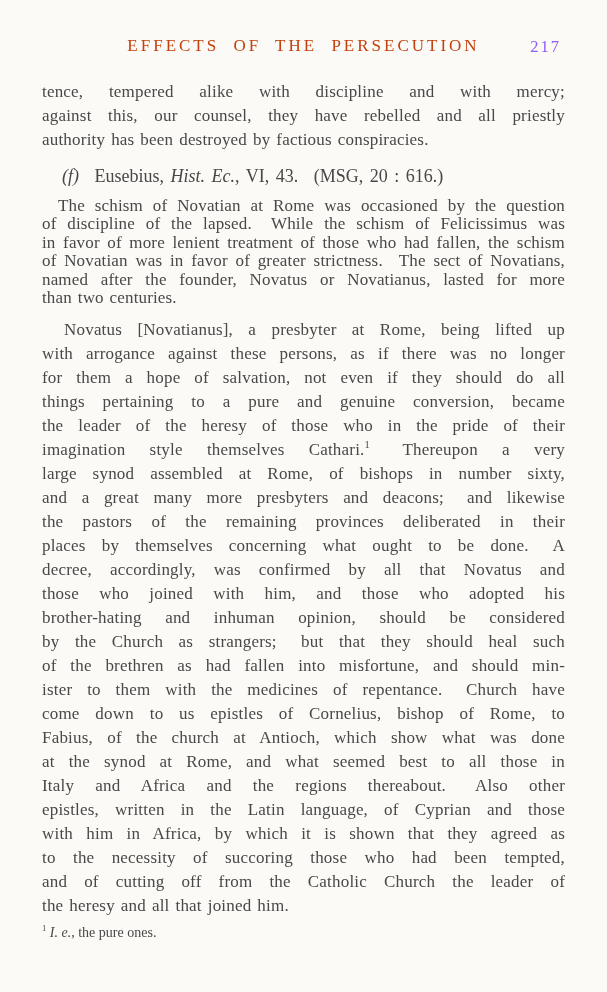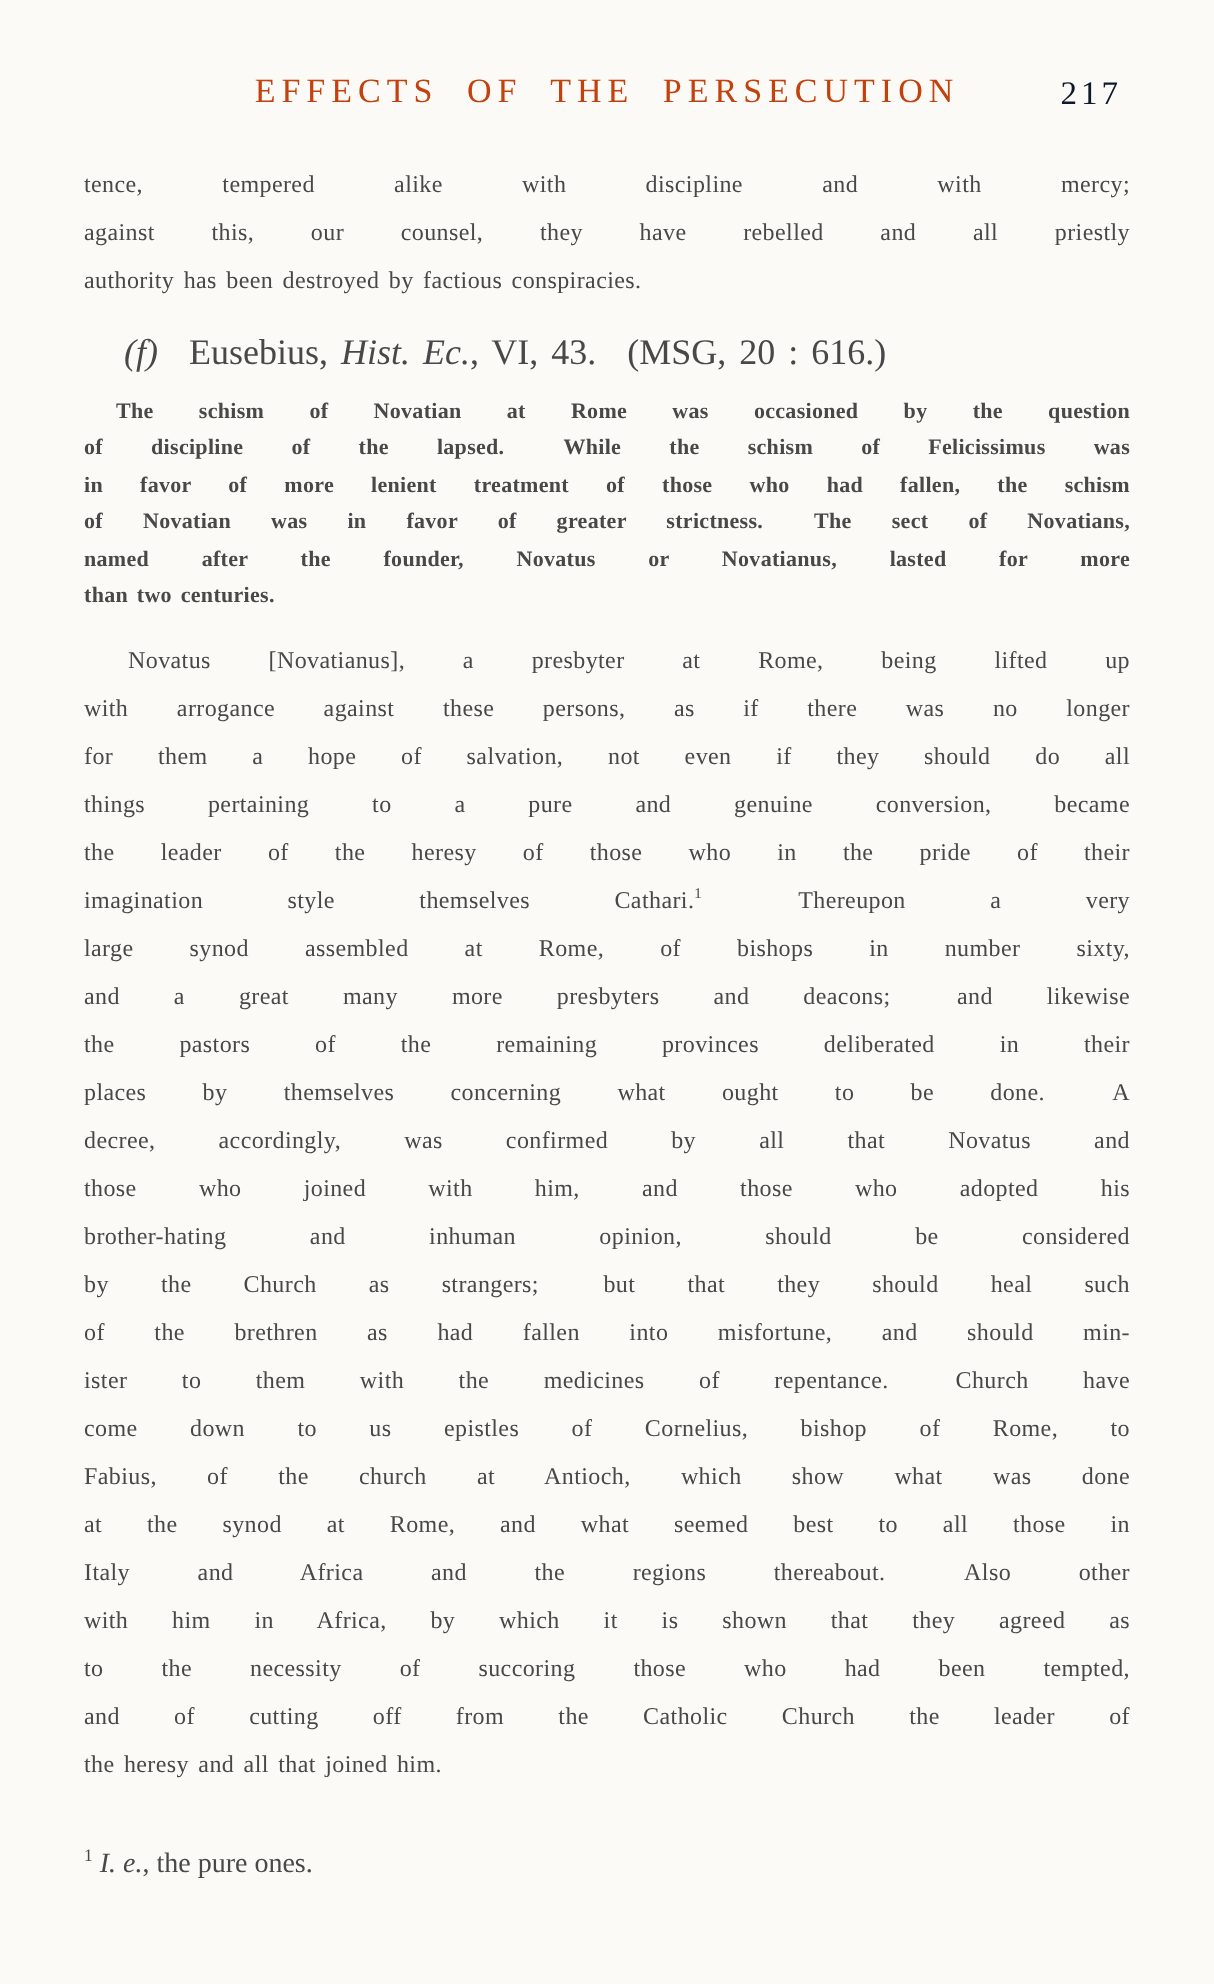--- a/index.html
+++ b/index.html
@@ -20,40 +20,39 @@
     text-align:center;
     font-size:17px;
     letter-spacing:3px;
     word-spacing:7px;
     color:#c2410c;
   }
   .page-num {
     position:absolute; top:1px; right:4px;
     font-size:16.5px;
     letter-spacing:2px;
-    color:#0f172a;
+    color:#8b5cf6;
   }
   .para { position:absolute; left:42px; width:523px; }
   .para .line {
     text-align:justify;
     text-align-last:justify;
   }
   .para .line.last { text-align-last:left; }
   .body-size .line {
-    font-size:12px;
+    font-size:17px;
     line-height:24px;
     letter-spacing:0.2px;
     word-spacing:1.5px;
   }
   .note-size .line {
-    font-size:11px;
+    font-size:17px;
     line-height:18.4px;
     letter-spacing:0.15px;
     word-spacing:1.5px;
-    font-weight:bold;
   }
   .continuation { top:80px; }
   .source-heading { top:164px; }
   .source-heading .line {
     text-align-last:left;
     font-size:18px;
     line-height:24px;
     word-spacing:2px;
   }
   .source-heading .line:first-child { text-indent:20px; }
@@ -114,20 +113,21 @@
       <div class="line">decree, accordingly, was confirmed by all that Novatus and</div>
       <div class="line">those who joined with him, and those who adopted his</div>
       <div class="line">brother-hating and inhuman opinion, should be considered</div>
       <div class="line">by the Church as strangers;  but that they should heal such</div>
       <div class="line">of the brethren as had fallen into misfortune, and should min-</div>
       <div class="line">ister to them with the medicines of repentance.  Church have</div>
       <div class="line">come down to us epistles of Cornelius, bishop of Rome, to</div>
       <div class="line">Fabius, of the church at Antioch, which show what was done</div>
       <div class="line">at the synod at Rome, and what seemed best to all those in</div>
       <div class="line">Italy and Africa and the regions thereabout.  Also other</div>
+      <div class="line">epistles, written in the Latin language, of Cyprian and those</div>
       <div class="line">with him in Africa, by which it is shown that they agreed as</div>
       <div class="line">to the necessity of succoring those who had been tempted,</div>
       <div class="line">and of cutting off from the Catholic Church the leader of</div>
       <div class="line last">the heresy and all that joined him.</div>
     </div>
 
   <div class="para footnote">
       <div class="line last"><sup>1</sup> <i>I. e.</i>, the pure ones.</div>
     </div>
 

